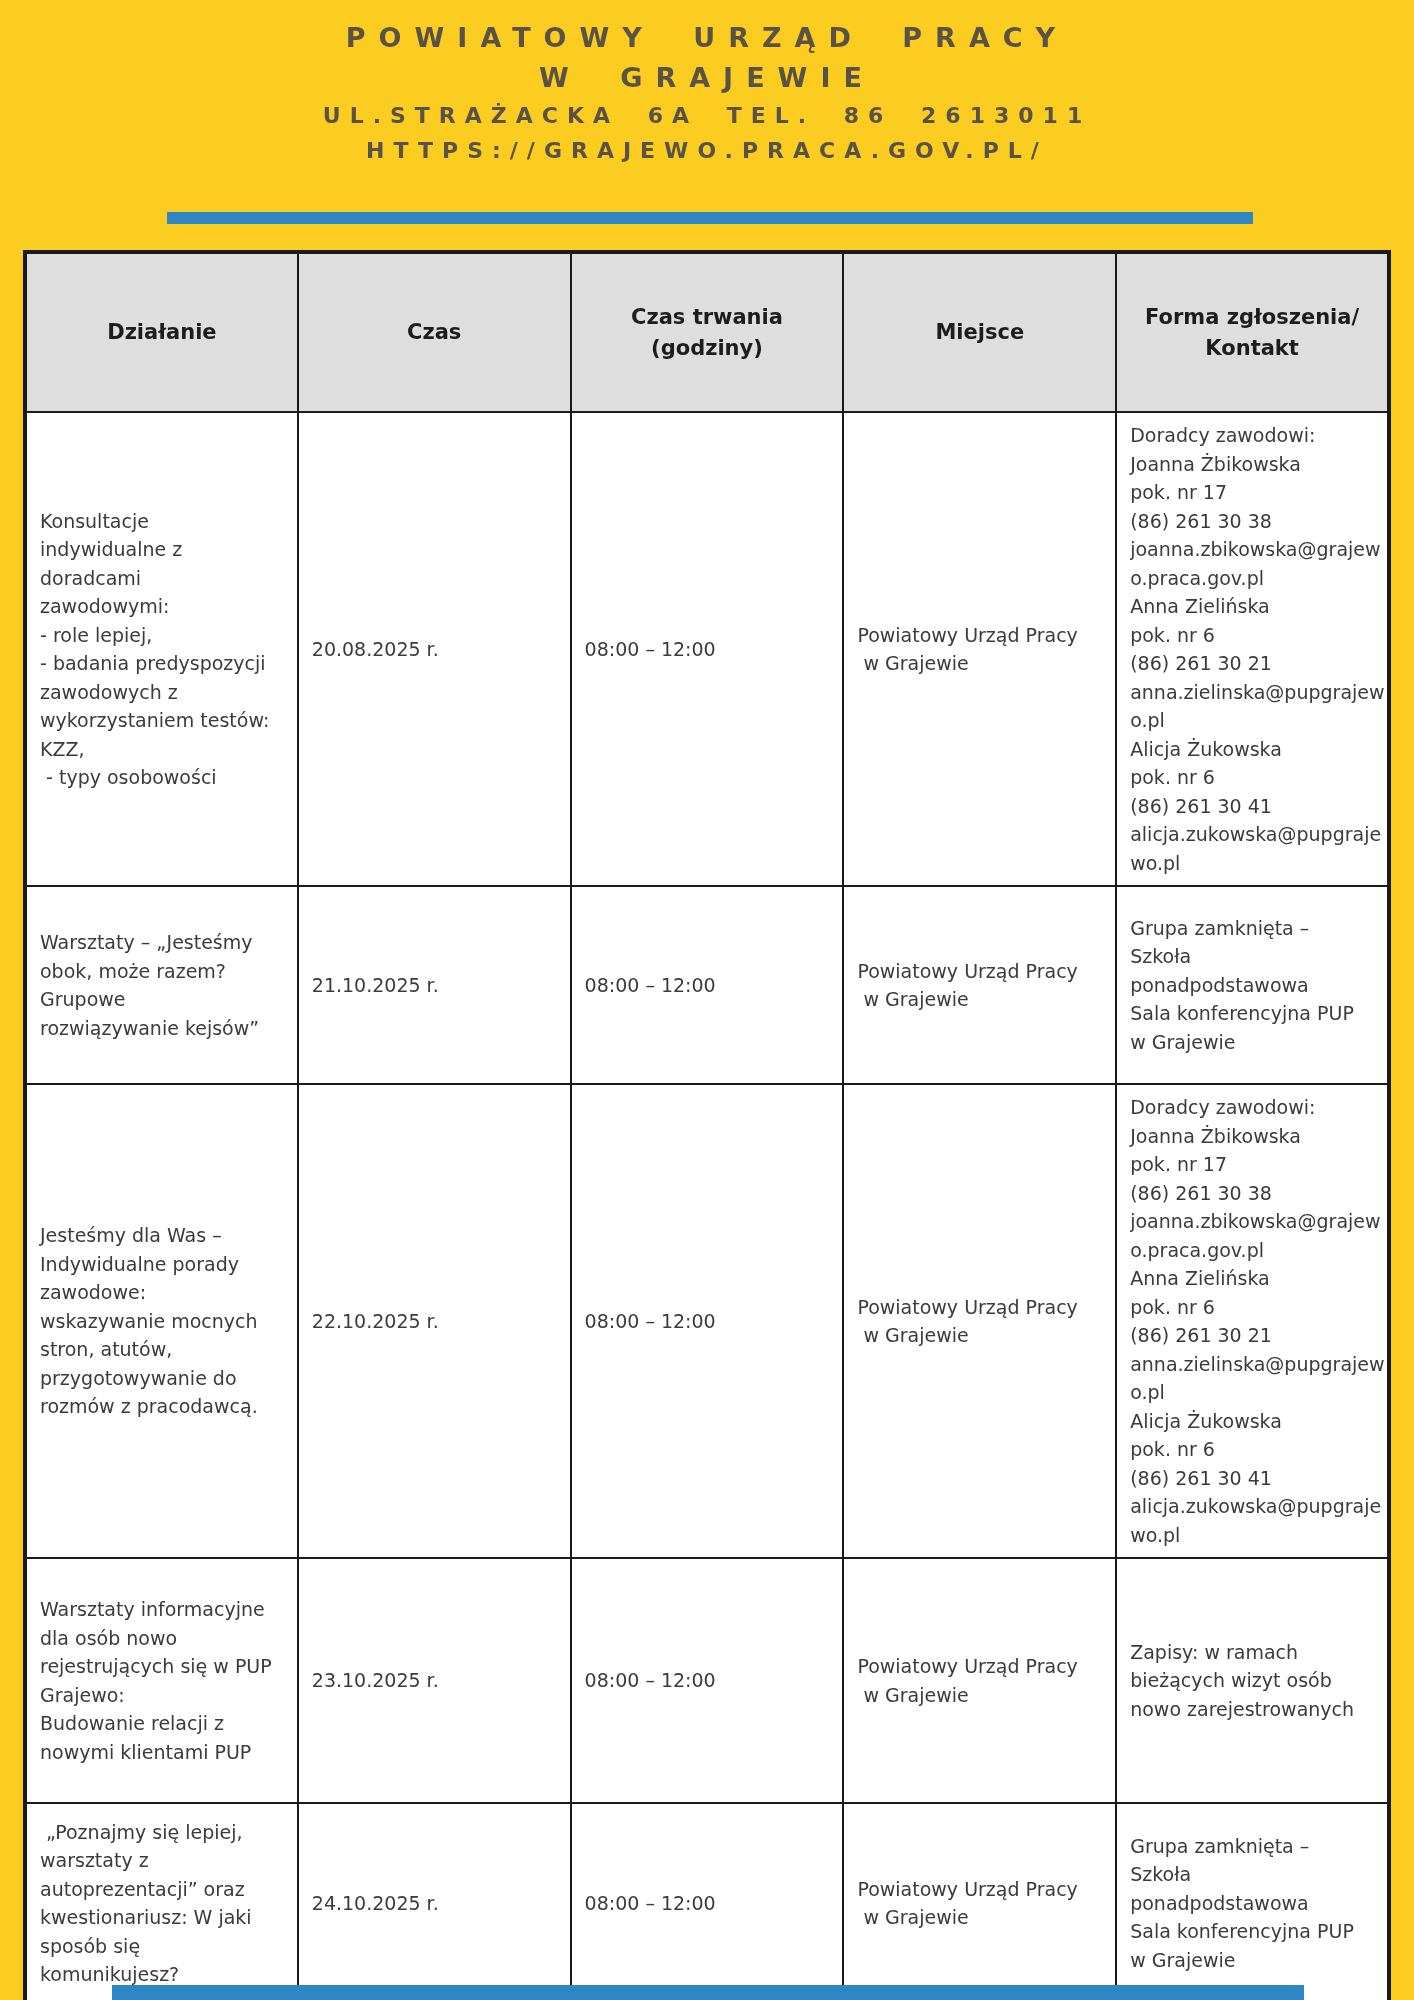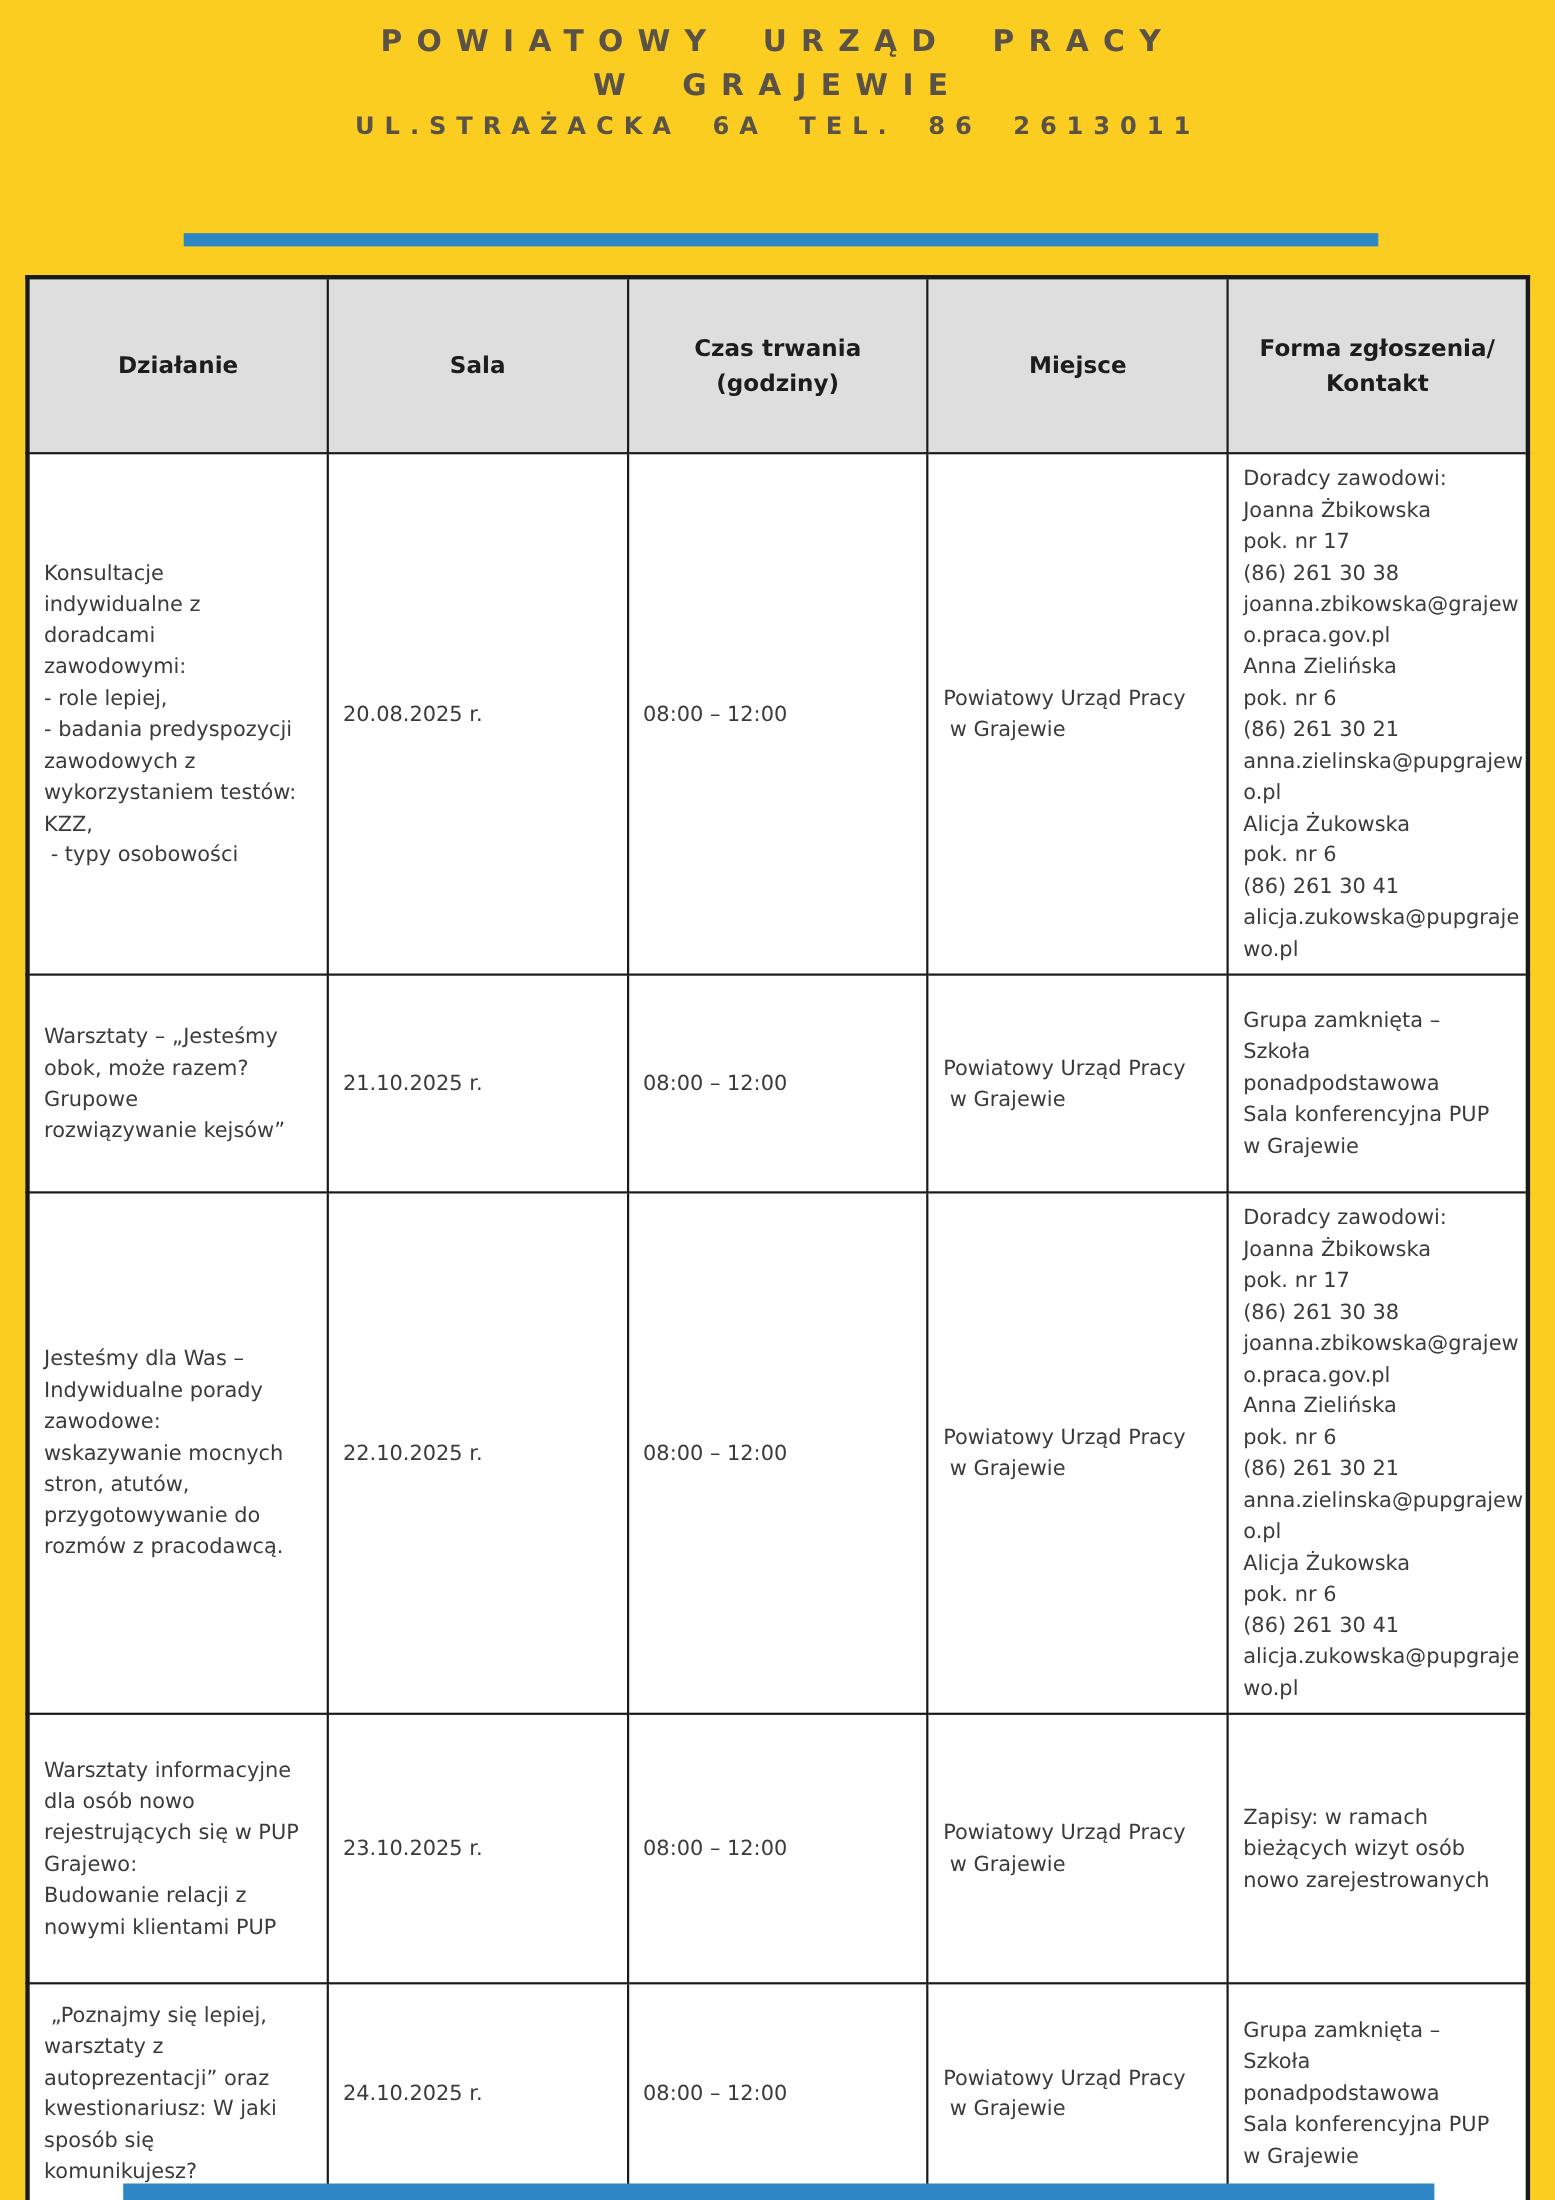--- a/index.html
+++ b/index.html
@@ -58,36 +58,37 @@
 </style>
 </head>
 <body>
 
 <div class="page" style="background: rgb(251, 205, 32);">
 
   <div class="hdr" style="color: rgb(90, 82, 70);">
     <div class="hdr-line-lg">POWIATOWY URZĄD PRACY</div>
     <div class="hdr-line-lg">W GRAJEWIE</div>
     <div class="hdr-line-sm">UL.STRAŻACKA 6A TEL. 86 2613011</div>
+    <div class="hdr-line-sm">HTTPS://GRAJEWO.PRACA.GOV.PL/</div>
   </div>
 
   <div class="bar bar-top" style="background: rgb(46, 134, 196);"></div>
 
   <table class="schedule">
     <colgroup>
       <col style="width:20%">
         <col style="width:20%">
         <col style="width:20%">
         <col style="width:20%">
         <col style="width:20%">
     </colgroup>
     <thead>
       <tr class="hrow">
         <th>Działanie</th>
-        <th>Sala</th>
+        <th>Czas</th>
         <th>Czas trwania
 (godziny)</th>
         <th>Miejsce</th>
         <th>Forma zgłoszenia/
 Kontakt</th>
       </tr>
     </thead>
     <tbody>
       <tr class="row-0">
         <td class="cell-dzialanie">Konsultacje

